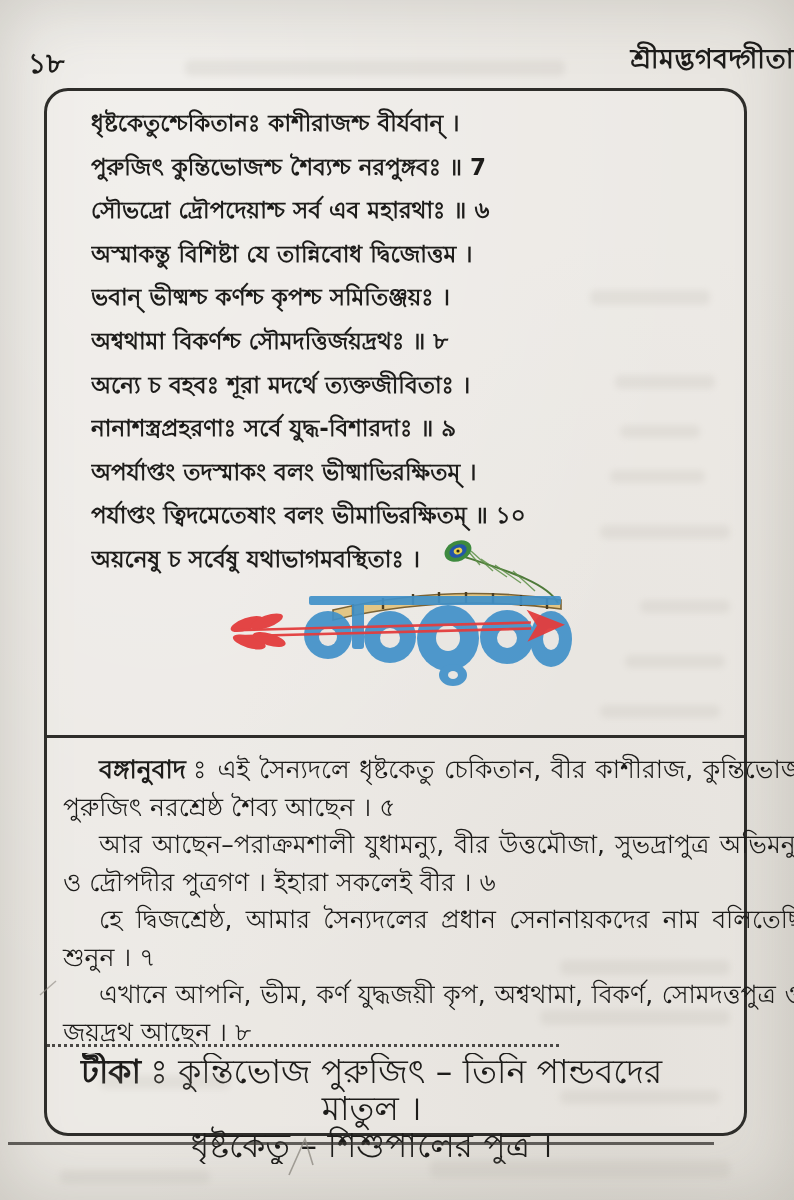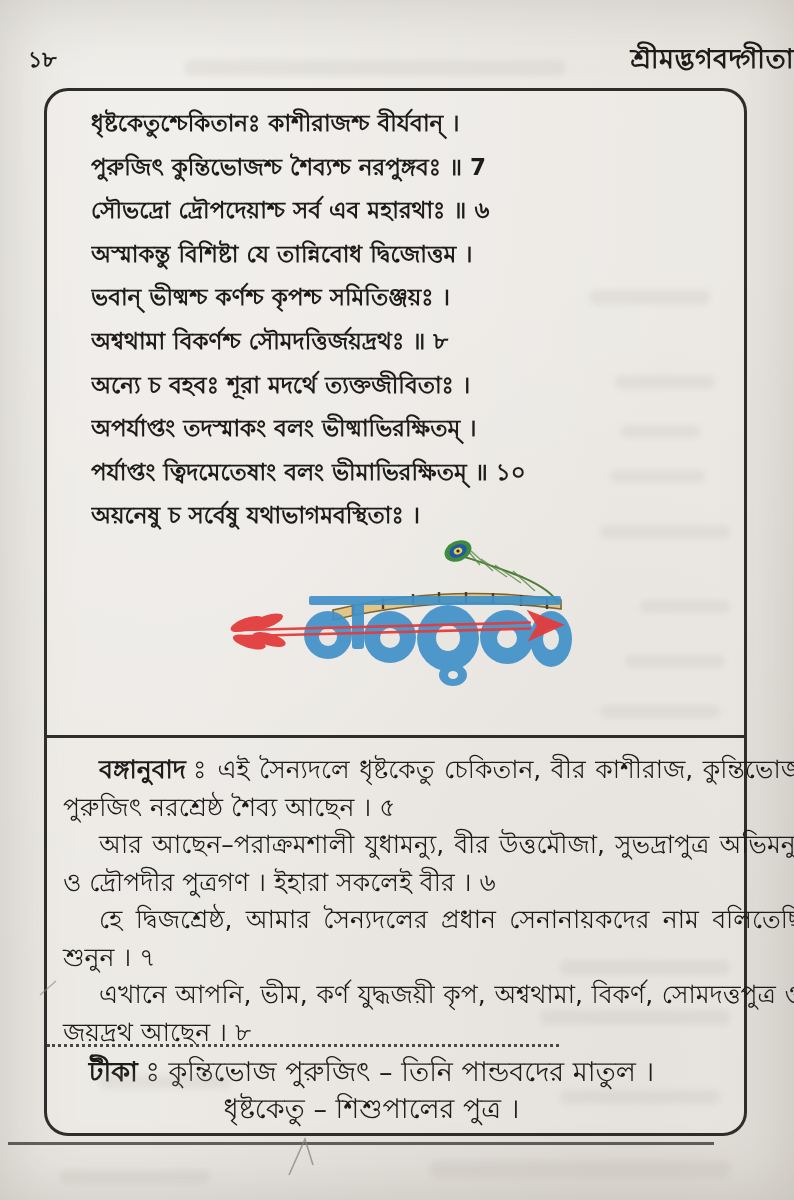--- a/index.html
+++ b/index.html
@@ -11,21 +11,21 @@
     background-image:
       radial-gradient(ellipse at 20% 10%, rgba(255,255,255,.35), rgba(255,255,255,0) 60%),
       radial-gradient(ellipse at 80% 90%, rgba(190,185,175,.25), rgba(190,185,175,0) 55%);
     box-shadow: inset 0 0 70px rgba(120,114,102,.28);
     overflow:hidden;
     font-family:"DejaVu Sans","Liberation Sans",sans-serif;
     color:#1d1c1a;
   }
   .page-number{
     position:absolute;left:28px;top:42px;
-    font-size:22px;font-weight:600;
+    font-size:28px;font-weight:600;
   }
   .header-title{
     position:absolute;left:0;right:0;top:38px;
     text-align:right;font-size:27px;font-weight:700;
     letter-spacing:.5px;
   }
   .verse-box{
     position:absolute;left:44px;top:88px;width:703px;height:1048px;
     border:3px solid #2e2d2a;border-radius:24px;
     box-sizing:border-box;overflow:hidden;
@@ -51,21 +51,21 @@
     text-align:justify;overflow:hidden;
   }
   .translation-section p{margin:0;text-indent:36px;}
   .bold-label{font-weight:800;}
   .dotted-divider{
     position:absolute;left:47px;top:1044px;width:512px;height:0;
     border-top:3px dotted #4a4845;
   }
   .tika-section{
     position:absolute;left:47px;top:1053px;width:649px;
-    text-align:center;font-size:27px;font-weight:500;line-height:37px;
+    text-align:center;font-size:33px;font-weight:500;line-height:37px;
     overflow:hidden;
   }
   .tika-section .tika-row{margin:0;}
   .inner-bottom-line{
     position:absolute;left:8px;top:1142px;width:706px;height:2.5px;
     background:rgba(52,50,46,.75);
   }
   .watermark{
     position:absolute;left:225px;top:525px;width:355px;height:165px;
     z-index:6;pointer-events:none;
@@ -103,20 +103,21 @@
   <div class="verse-box"></div>
 
   <div class="verse-section">
     <div class="verse-line">ধৃষ্টকেতুশ্চেকিতানঃ কাশীরাজশ্চ বীর্যবান্ ।</div>
     <div class="verse-line">পুরুজিৎ কুন্তিভোজশ্চ শৈব্যশ্চ নরপুঙ্গবঃ ॥ 7</div>
     <div class="verse-line">সৌভদ্রো দ্রৌপদেয়াশ্চ সর্ব এব মহারথাঃ ॥ ৬</div>
     <div class="verse-line">অস্মাকন্তু বিশিষ্টা যে তান্নিবোধ দ্বিজোত্তম ।</div>
     <div class="verse-line">ভবান্ ভীষ্মশ্চ কর্ণশ্চ কৃপশ্চ সমিতিঞ্জয়ঃ ।</div>
     <div class="verse-line">অশ্বথামা বিকর্ণশ্চ সৌমদত্তির্জয়দ্রথঃ ॥ ৮</div>
     <div class="verse-line">অন্যে চ বহবঃ শূরা মদর্থে ত্যক্তজীবিতাঃ ।</div>
+    <div class="verse-line">নানাশস্ত্রপ্রহরণাঃ সর্বে যুদ্ধ-বিশারদাঃ ॥ ৯</div>
     <div class="verse-line">অপর্যাপ্তং তদস্মাকং বলং ভীষ্মাভিরক্ষিতম্ ।</div>
     <div class="verse-line">পর্যাপ্তং ত্বিদমেতেষাং বলং ভীমাভিরক্ষিতম্ ॥ ১০</div>
     <div class="verse-line">অয়নেষু চ সর্বেষু যথাভাগমবস্থিতাঃ ।</div>
   </div>
 
   <div class="section-divider"></div>
 
   <div class="translation-section">
     <p><span class="bold-label">বঙ্গানুবাদ</span>&nbsp;<span>ঃ</span>&nbsp;<span>এই সৈন্যদলে ধৃষ্টকেতু চেকিতান, বীর কাশীরাজ, কুন্তিভোজ পুরুজিৎ নরশ্রেষ্ঠ শৈব্য আছেন । ৫</span></p>
     <p>আর আছেন–পরাক্রমশালী যুধামন্যু, বীর উত্তমৌজা, সুভদ্রাপুত্র অভিমন্যু ও দ্রৌপদীর পুত্রগণ । ইহারা সকলেই বীর । ৬</p>

